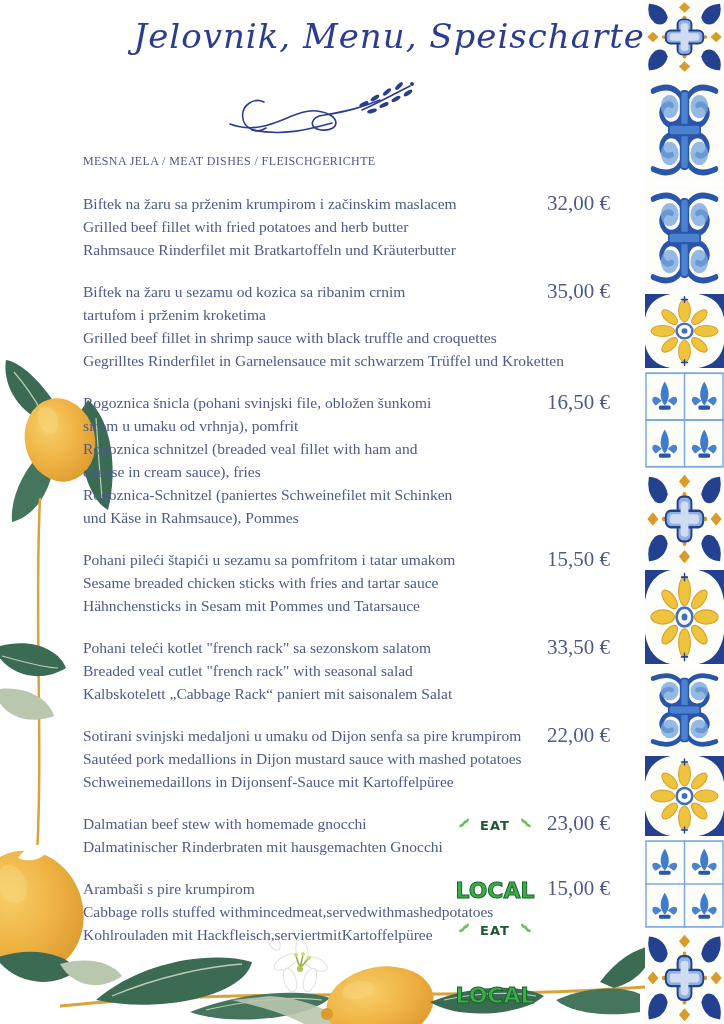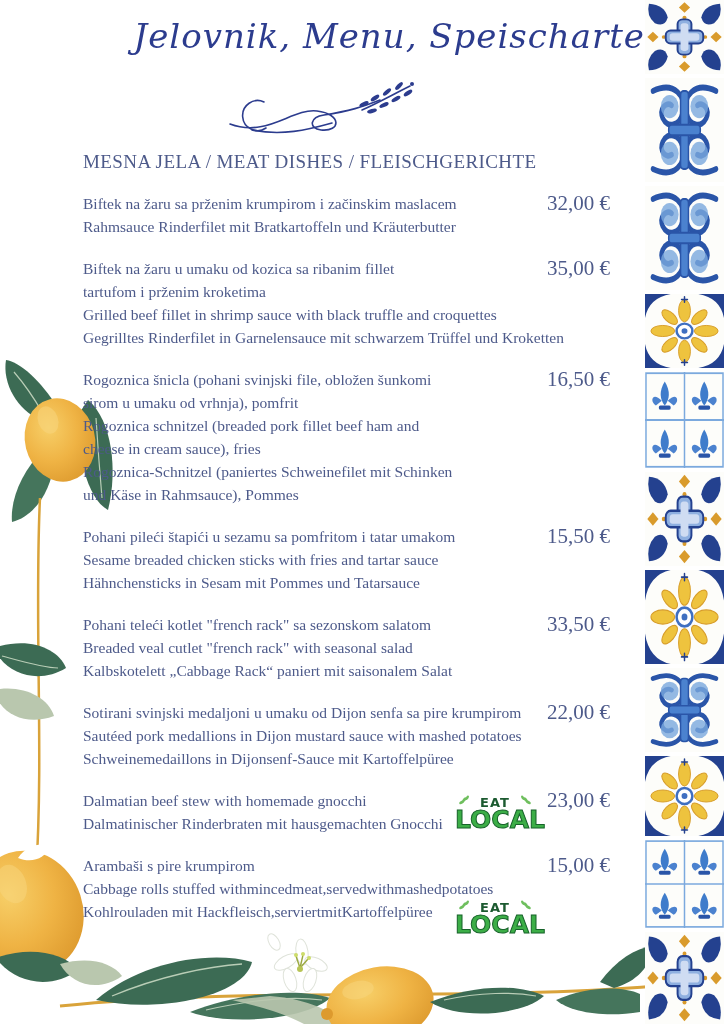--- a/index.html
+++ b/index.html
@@ -5,32 +5,32 @@
   html,body{margin:0;padding:0;background:#e9e9e9;}
   .page{position:relative;width:724px;height:1024px;background:#ffffff;overflow:hidden;
         font-family:"Liberation Serif","DejaVu Serif",serif;}
   
   .title{position:absolute;top:16px;left:0;width:645px;text-align:right;
          font-family:"DejaVu Serif","Liberation Serif",serif;font-style:italic;
          font-size:34px;letter-spacing:1px;color:#2c3c8e;white-space:nowrap;}
   .flourish{position:absolute;top:80px;left:212px;}
   
   .menu{position:absolute;left:83px;top:150px;width:527px;color:#4d5a8a;}
-  .section-header{font-size:19px;line-height:23px;letter-spacing:.4px;}
+  .section-header{font-size:12px;line-height:23px;letter-spacing:.4px;}
   .item{position:relative;margin-top:19px;}
   .item p{margin:0;font-size:15.5px;line-height:23px;}
   .price{position:absolute;top:0;right:0;font-size:21px;line-height:23px;}
   
   .eat-local{position:absolute;left:372px;width:80px;text-align:center;
              font-family:"DejaVu Sans","Liberation Sans",sans-serif;}
   .eat-local.b7{top:6px;}
   .eat-local.b8{top:46px;}
   .eat-row{display:flex;align-items:flex-start;justify-content:center;gap:10px;}
   .eat-row .txt{font-size:13px;font-weight:bold;color:#1c5a30;letter-spacing:1px;}
-  .local-txt{font-size:25px;font-weight:bold;color:#3cae47;letter-spacing:0px;line-height:19px;
+  .local-txt{font-size:22px;font-weight:bold;color:#3cae47;letter-spacing:0px;line-height:19px;margin-top:48px;
              -webkit-text-stroke:1px #17632a;}
   
   .tile-column{position:absolute;top:0;right:0;width:79px;height:1024px;
                display:flex;flex-direction:column;gap:4px;}
   .tile{display:block;width:79px;}
   
   .deco{position:absolute;top:0;left:0;pointer-events:none;}
   .defs-holder{position:absolute;width:0;height:0;overflow:hidden;}
 </style>
 </head>
@@ -236,36 +236,37 @@
       <ellipse cx="196" cy="13" rx="5" ry="2" transform="rotate(-35 196 13)"></ellipse>
       <circle cx="200" cy="4" r="2"></circle>
     </g>
   </svg>
 
   <div class="menu">
     <div class="section-header">MESNA JELA / MEAT DISHES / FLEISCHGERICHTE</div>
 
     <div class="item">
       <p>Biftek na žaru sa prženim krumpirom i začinskim maslacem</p>
+      <p>Grilled beef fillet with fried potatoes and herb butter</p>
       <p>Rahmsauce Rinderfilet mit Bratkartoffeln und Kräuterbutter</p>
       <span class="price">32,00 €</span>
     </div>
 
     <div class="item">
-      <p>Biftek na žaru u umaku od kozica sa ribanim fillet</p>
+      <p>Biftek na žaru u sezamu od kozica sa ribanim crnim</p>
       <p>tartufom i prženim kroketima</p>
       <p>Grilled beef fillet in shrimp sauce with black truffle and croquettes</p>
       <p>Gegrilltes Rinderfilet in Garnelensauce mit schwarzem Trüffel und Kroketten</p>
       <span class="price">35,00 €</span>
     </div>
 
     <div class="item">
       <p>Rogoznica šnicla (pohani svinjski file, obložen šunkomi</p>
       <p>sirom u umaku od vrhnja), pomfrit</p>
-      <p>Rogoznica schnitzel (breaded pork fillet beef ham and</p>
+      <p>Rogoznica schnitzel (breaded veal fillet with ham and</p>
       <p>cheese in cream sauce), fries</p>
       <p>Rogoznica-Schnitzel (paniertes Schweinefilet mit Schinken</p>
       <p>und Käse in Rahmsauce), Pommes</p>
       <span class="price">16,50 €</span>
     </div>
 
     <div class="item">
       <p>Pohani pileći štapići u sezamu sa pomfritom i tatar umakom</p>
       <p>Sesame breaded chicken sticks with fries and tartar sauce</p>
       <p>Hähnchensticks in Sesam mit Pommes und Tatarsauce</p>

